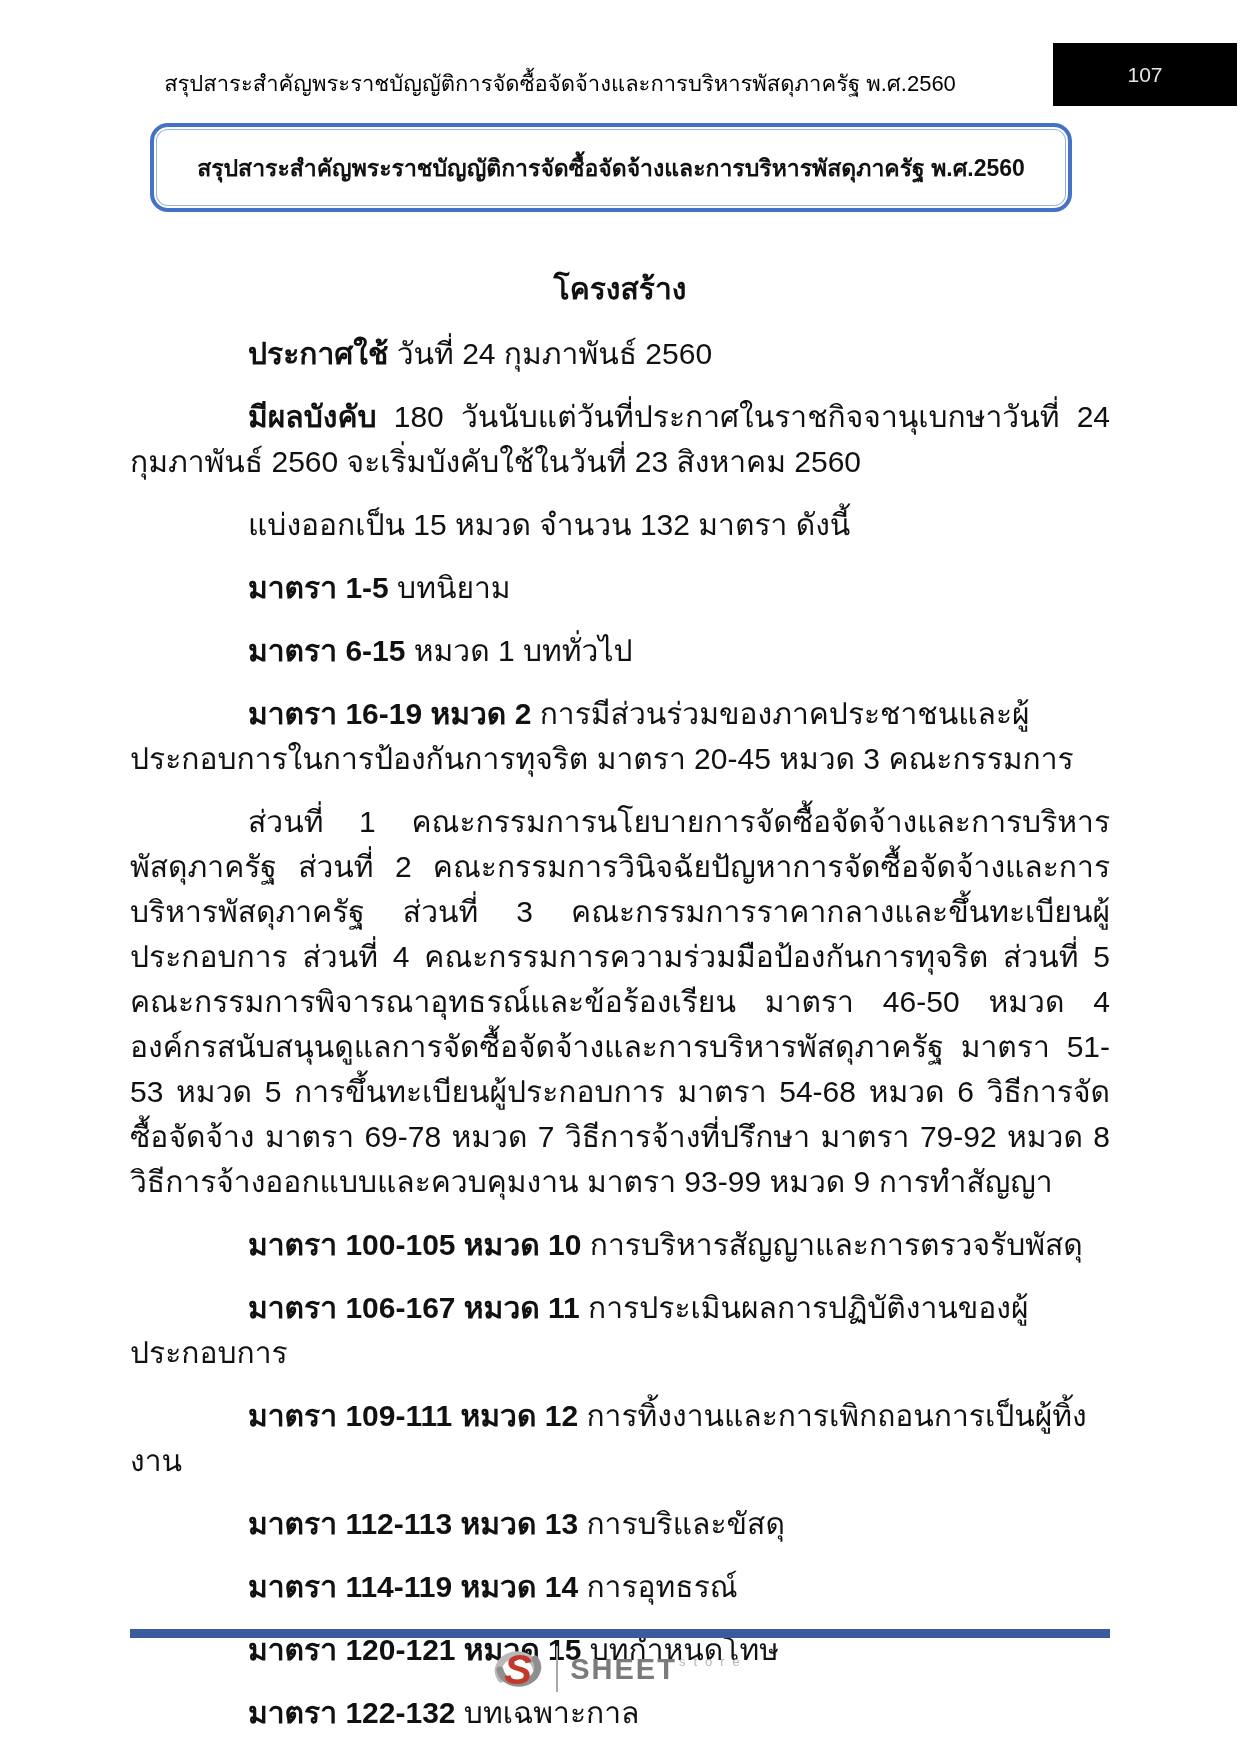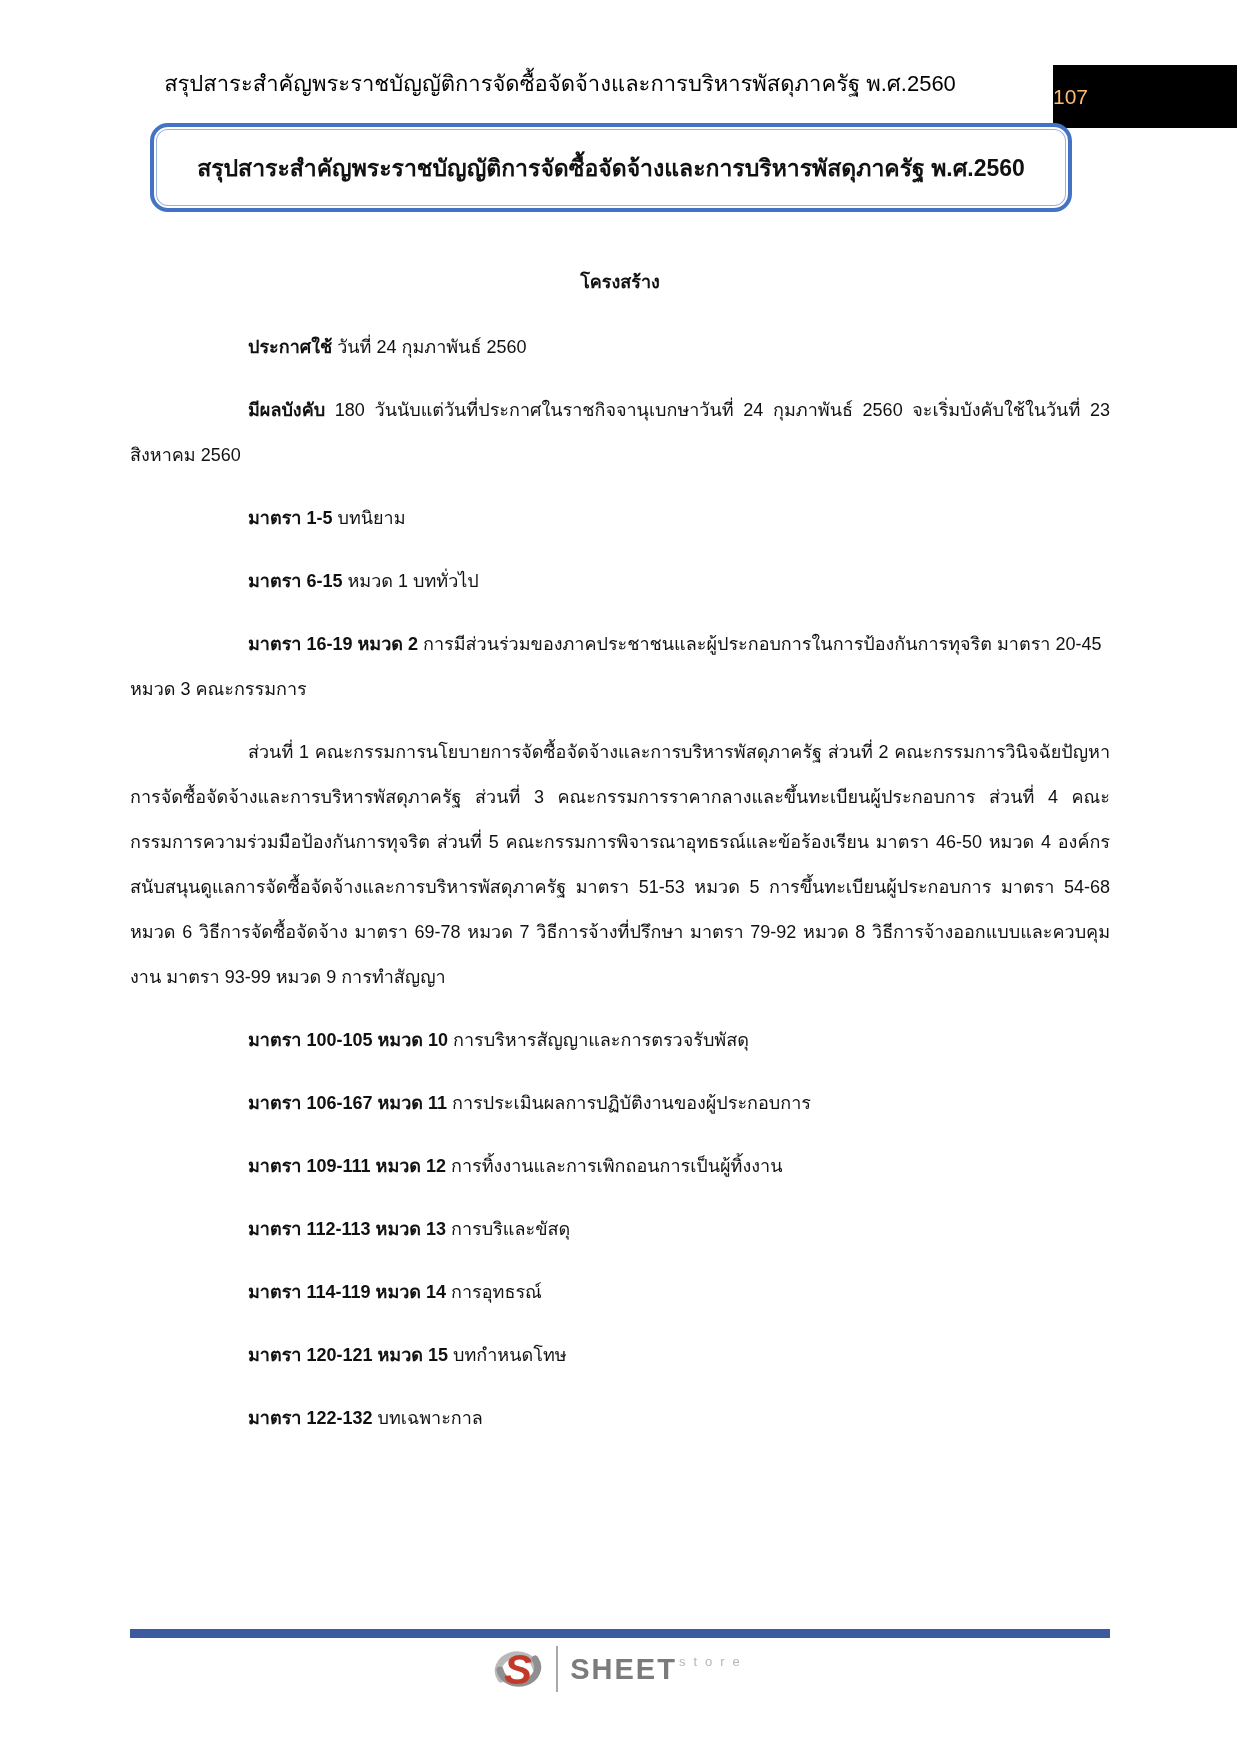--- a/index.html
+++ b/index.html
@@ -22,44 +22,43 @@
     font-size: 22px;
     color: #000;
     white-space: nowrap;
   }
 
   .page-number-box {
     position: absolute;
     top: 43px; left: 1053px;
     width: 184px; height: 63px;
     background: #000000;
-    color: #fdba74;
-    display: flex; align-items: center; 
+    color: #e5e5e5;
+    display: flex; align-items: center; justify-content: center;
     font-size: 21px;
-    margin-top: 22px;
   }
 
   .title-box {
     position: absolute;
     top: 123px; left: 150px;
     width: 922px; height: 89px;
     border: 4px solid #4472C4;
     border-radius: 18px;
     box-shadow: inset 0 0 0 2px #ffffff, inset 0 0 0 3px #9ab3dc;
     display: flex; align-items: center; justify-content: center;
     font-weight: bold;
     font-size: 23px;
     background: #ffffff;
   }
 
   .content {
     position: absolute;
-    top: 260px; left: 130px;
+    top: 266px; left: 130px;
     width: 980px;
-    font-size: 18px;
+    font-size: 30px;
     line-height: 45px;
   }
 
   .section-heading {
     text-align: center;
     font-weight: bold;
     margin-bottom: 20px;
   }
 
   .para {
@@ -110,20 +109,21 @@
     <span>สรุปสาระสำคัญพระราชบัญญัติการจัดซื้อจัดจ้างและการบริหารพัสดุภาครัฐ พ.ศ.2560</span>
   </div>
 
   <div class="content">
     <div class="section-heading">โครงสร้าง</div>
     <div>
   <p class="para"><b class="lead">ประกาศใช้</b><span class="rest"> วันที่ 24 กุมภาพันธ์ 2560</span></p>
 
   <p class="para justify"><b class="lead">มีผลบังคับ</b><span class="rest"> 180 วันนับแต่วันที่ประกาศในราชกิจจานุเบกษาวันที่ 24 กุมภาพันธ์ 2560 จะเริ่มบังคับใช้ในวันที่ 23 สิงหาคม 2560</span></p>
 
+  <p class="para"><b class="lead"></b><span class="rest">แบ่งออกเป็น 15 หมวด จำนวน 132 มาตรา ดังนี้</span></p>
 
   <p class="para"><b class="lead">มาตรา 1-5</b><span class="rest"> บทนิยาม</span></p>
 
   <p class="para"><b class="lead">มาตรา 6-15</b><span class="rest"> หมวด 1 บททั่วไป</span></p>
 
   <p class="para"><b class="lead">มาตรา 16-19 หมวด 2</b><span class="rest"> การมีส่วนร่วมของภาคประชาชนและผู้ประกอบการในการป้องกันการทุจริต มาตรา 20-45 หมวด 3 คณะกรรมการ</span></p>
 
   <p class="para justify"><b class="lead"></b><span class="rest">ส่วนที่ 1 คณะกรรมการนโยบายการจัดซื้อจัดจ้างและการบริหารพัสดุภาครัฐ ส่วนที่ 2 คณะกรรมการวินิจฉัยปัญหาการจัดซื้อจัดจ้างและการบริหารพัสดุภาครัฐ ส่วนที่ 3 คณะกรรมการราคากลางและขึ้นทะเบียนผู้ประกอบการ ส่วนที่ 4 คณะกรรมการความร่วมมือป้องกันการทุจริต ส่วนที่ 5 คณะกรรมการพิจารณาอุทธรณ์และข้อร้องเรียน มาตรา 46-50 หมวด 4 องค์กรสนับสนุนดูแลการจัดซื้อจัดจ้างและการบริหารพัสดุภาครัฐ มาตรา 51-53 หมวด 5 การขึ้นทะเบียนผู้ประกอบการ มาตรา 54-68 หมวด 6 วิธีการจัดซื้อจัดจ้าง มาตรา 69-78 หมวด 7 วิธีการจ้างที่ปรึกษา มาตรา 79-92 หมวด 8 วิธีการจ้างออกแบบและควบคุมงาน มาตรา 93-99 หมวด 9 การทำสัญญา</span></p>
 
   <p class="para"><b class="lead">มาตรา 100-105 หมวด 10</b><span class="rest"> การบริหารสัญญาและการตรวจรับพัสดุ</span></p>

